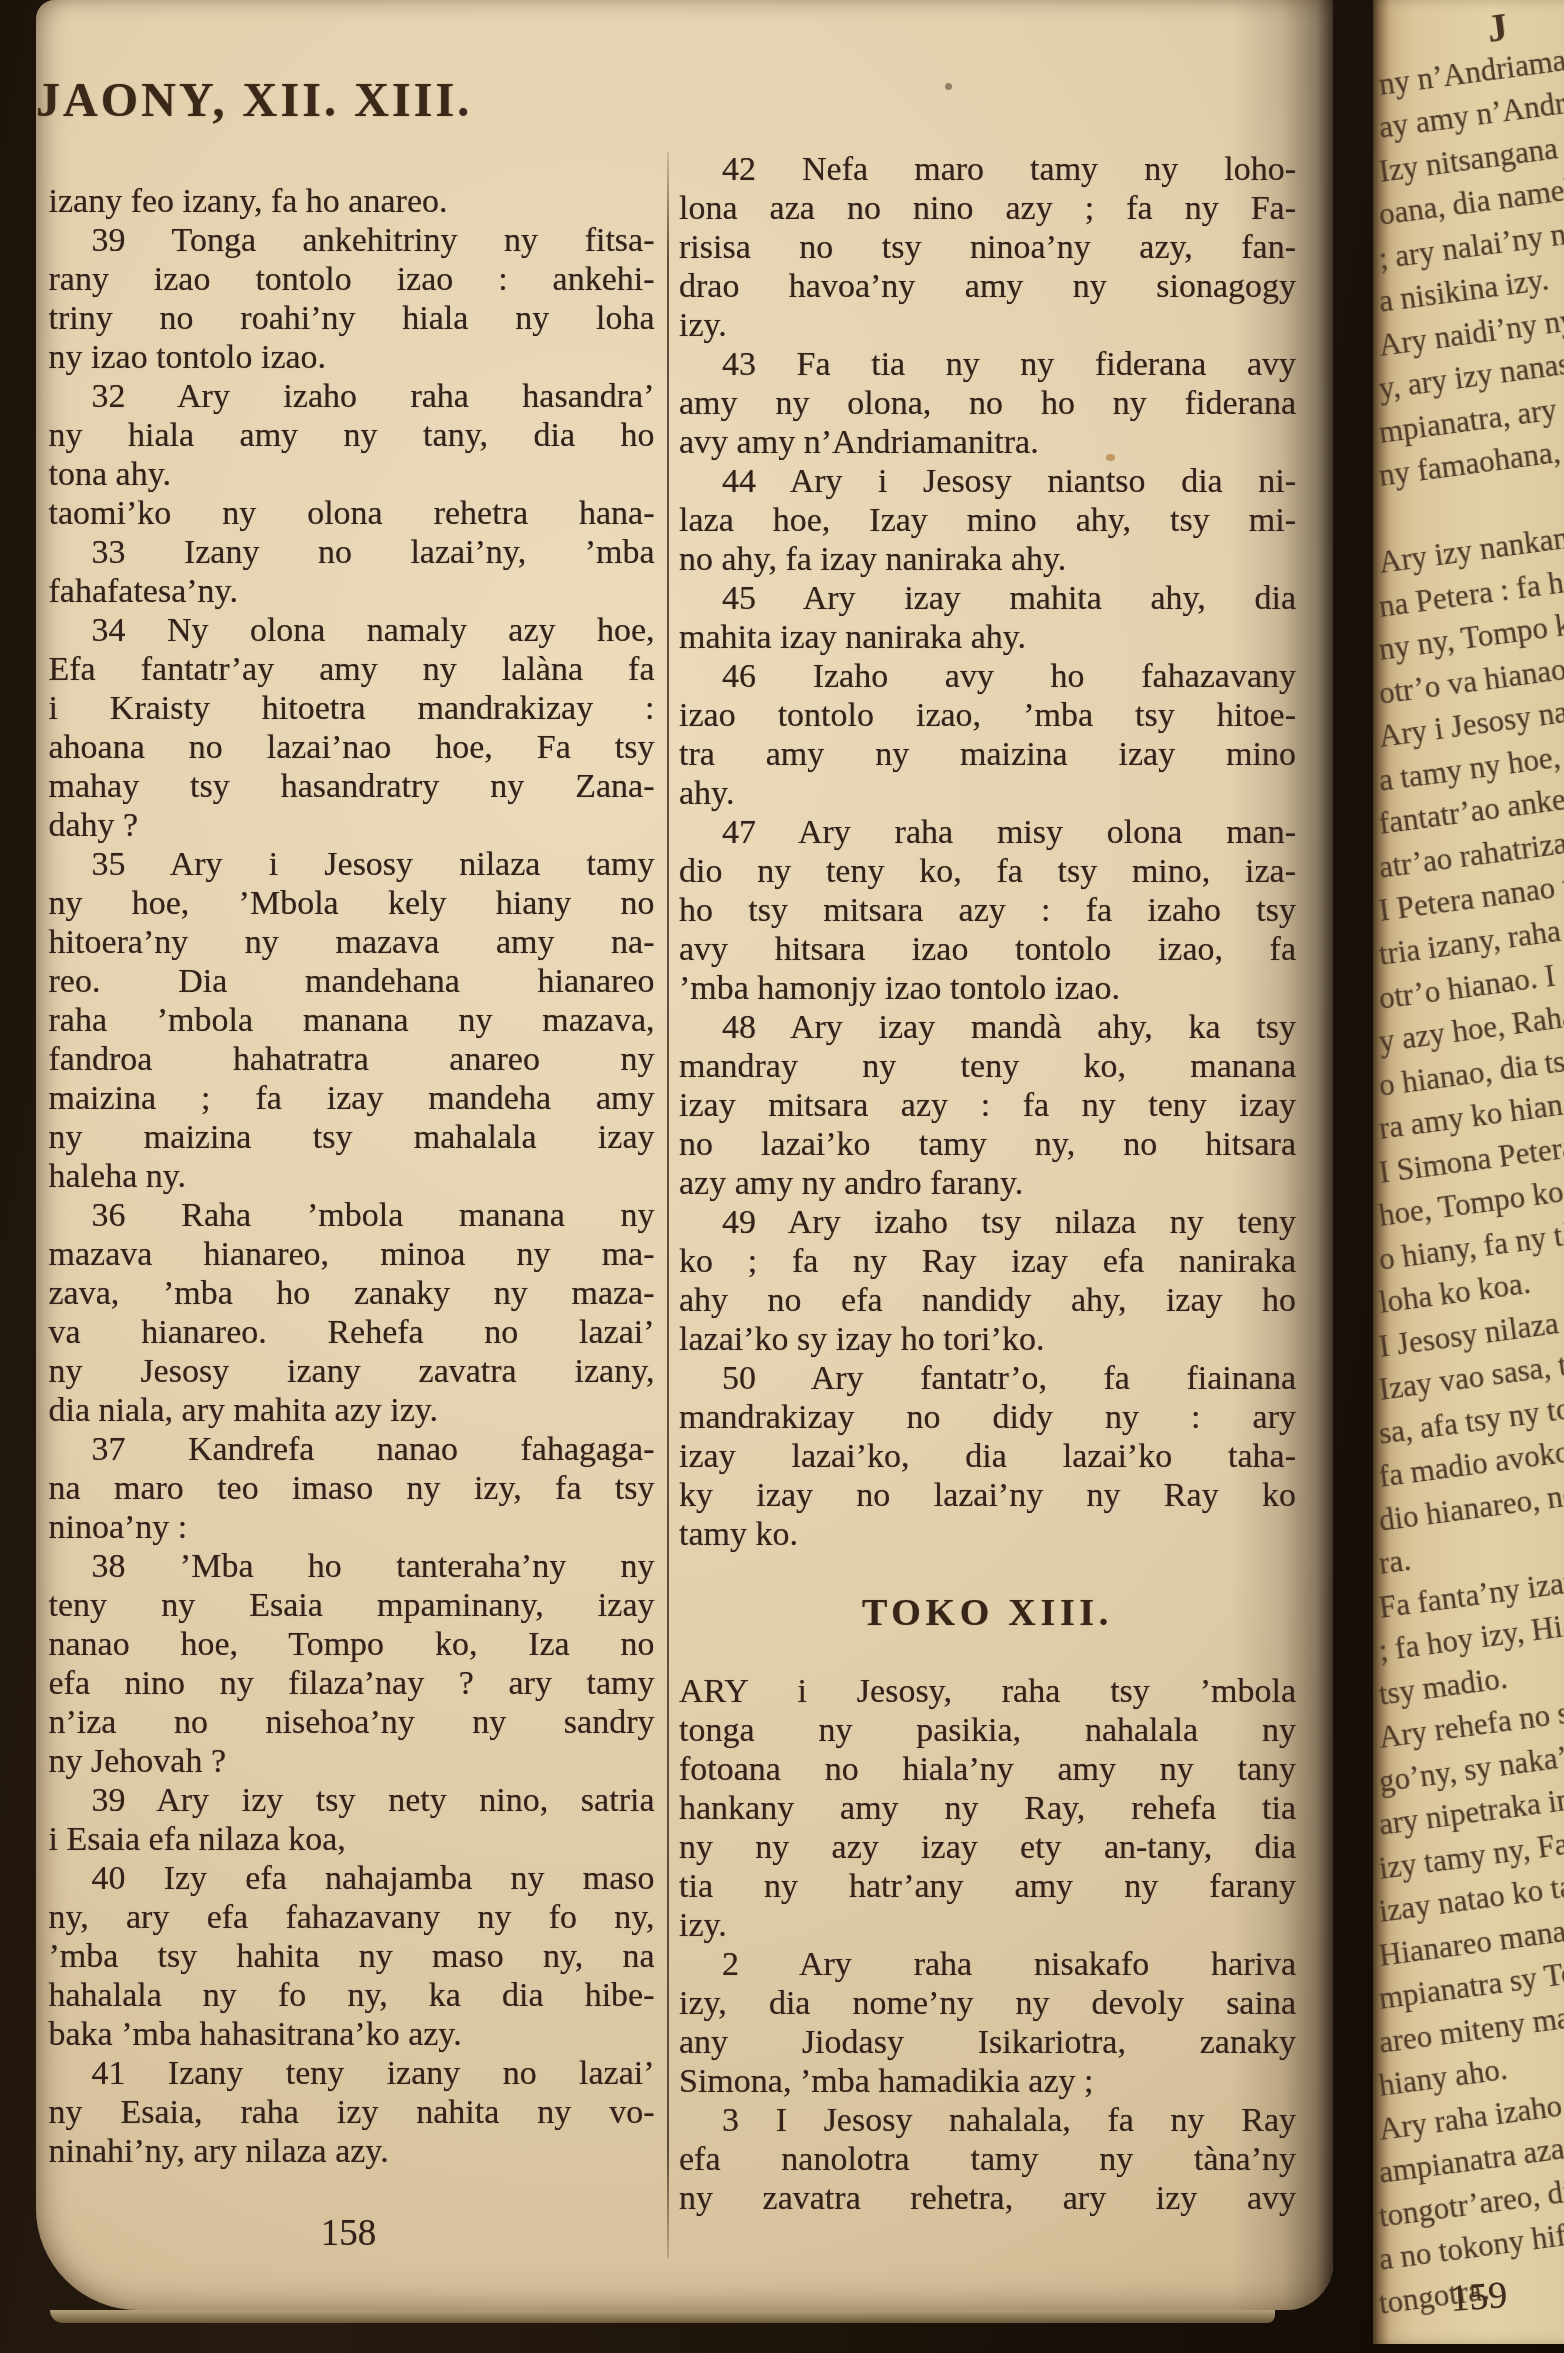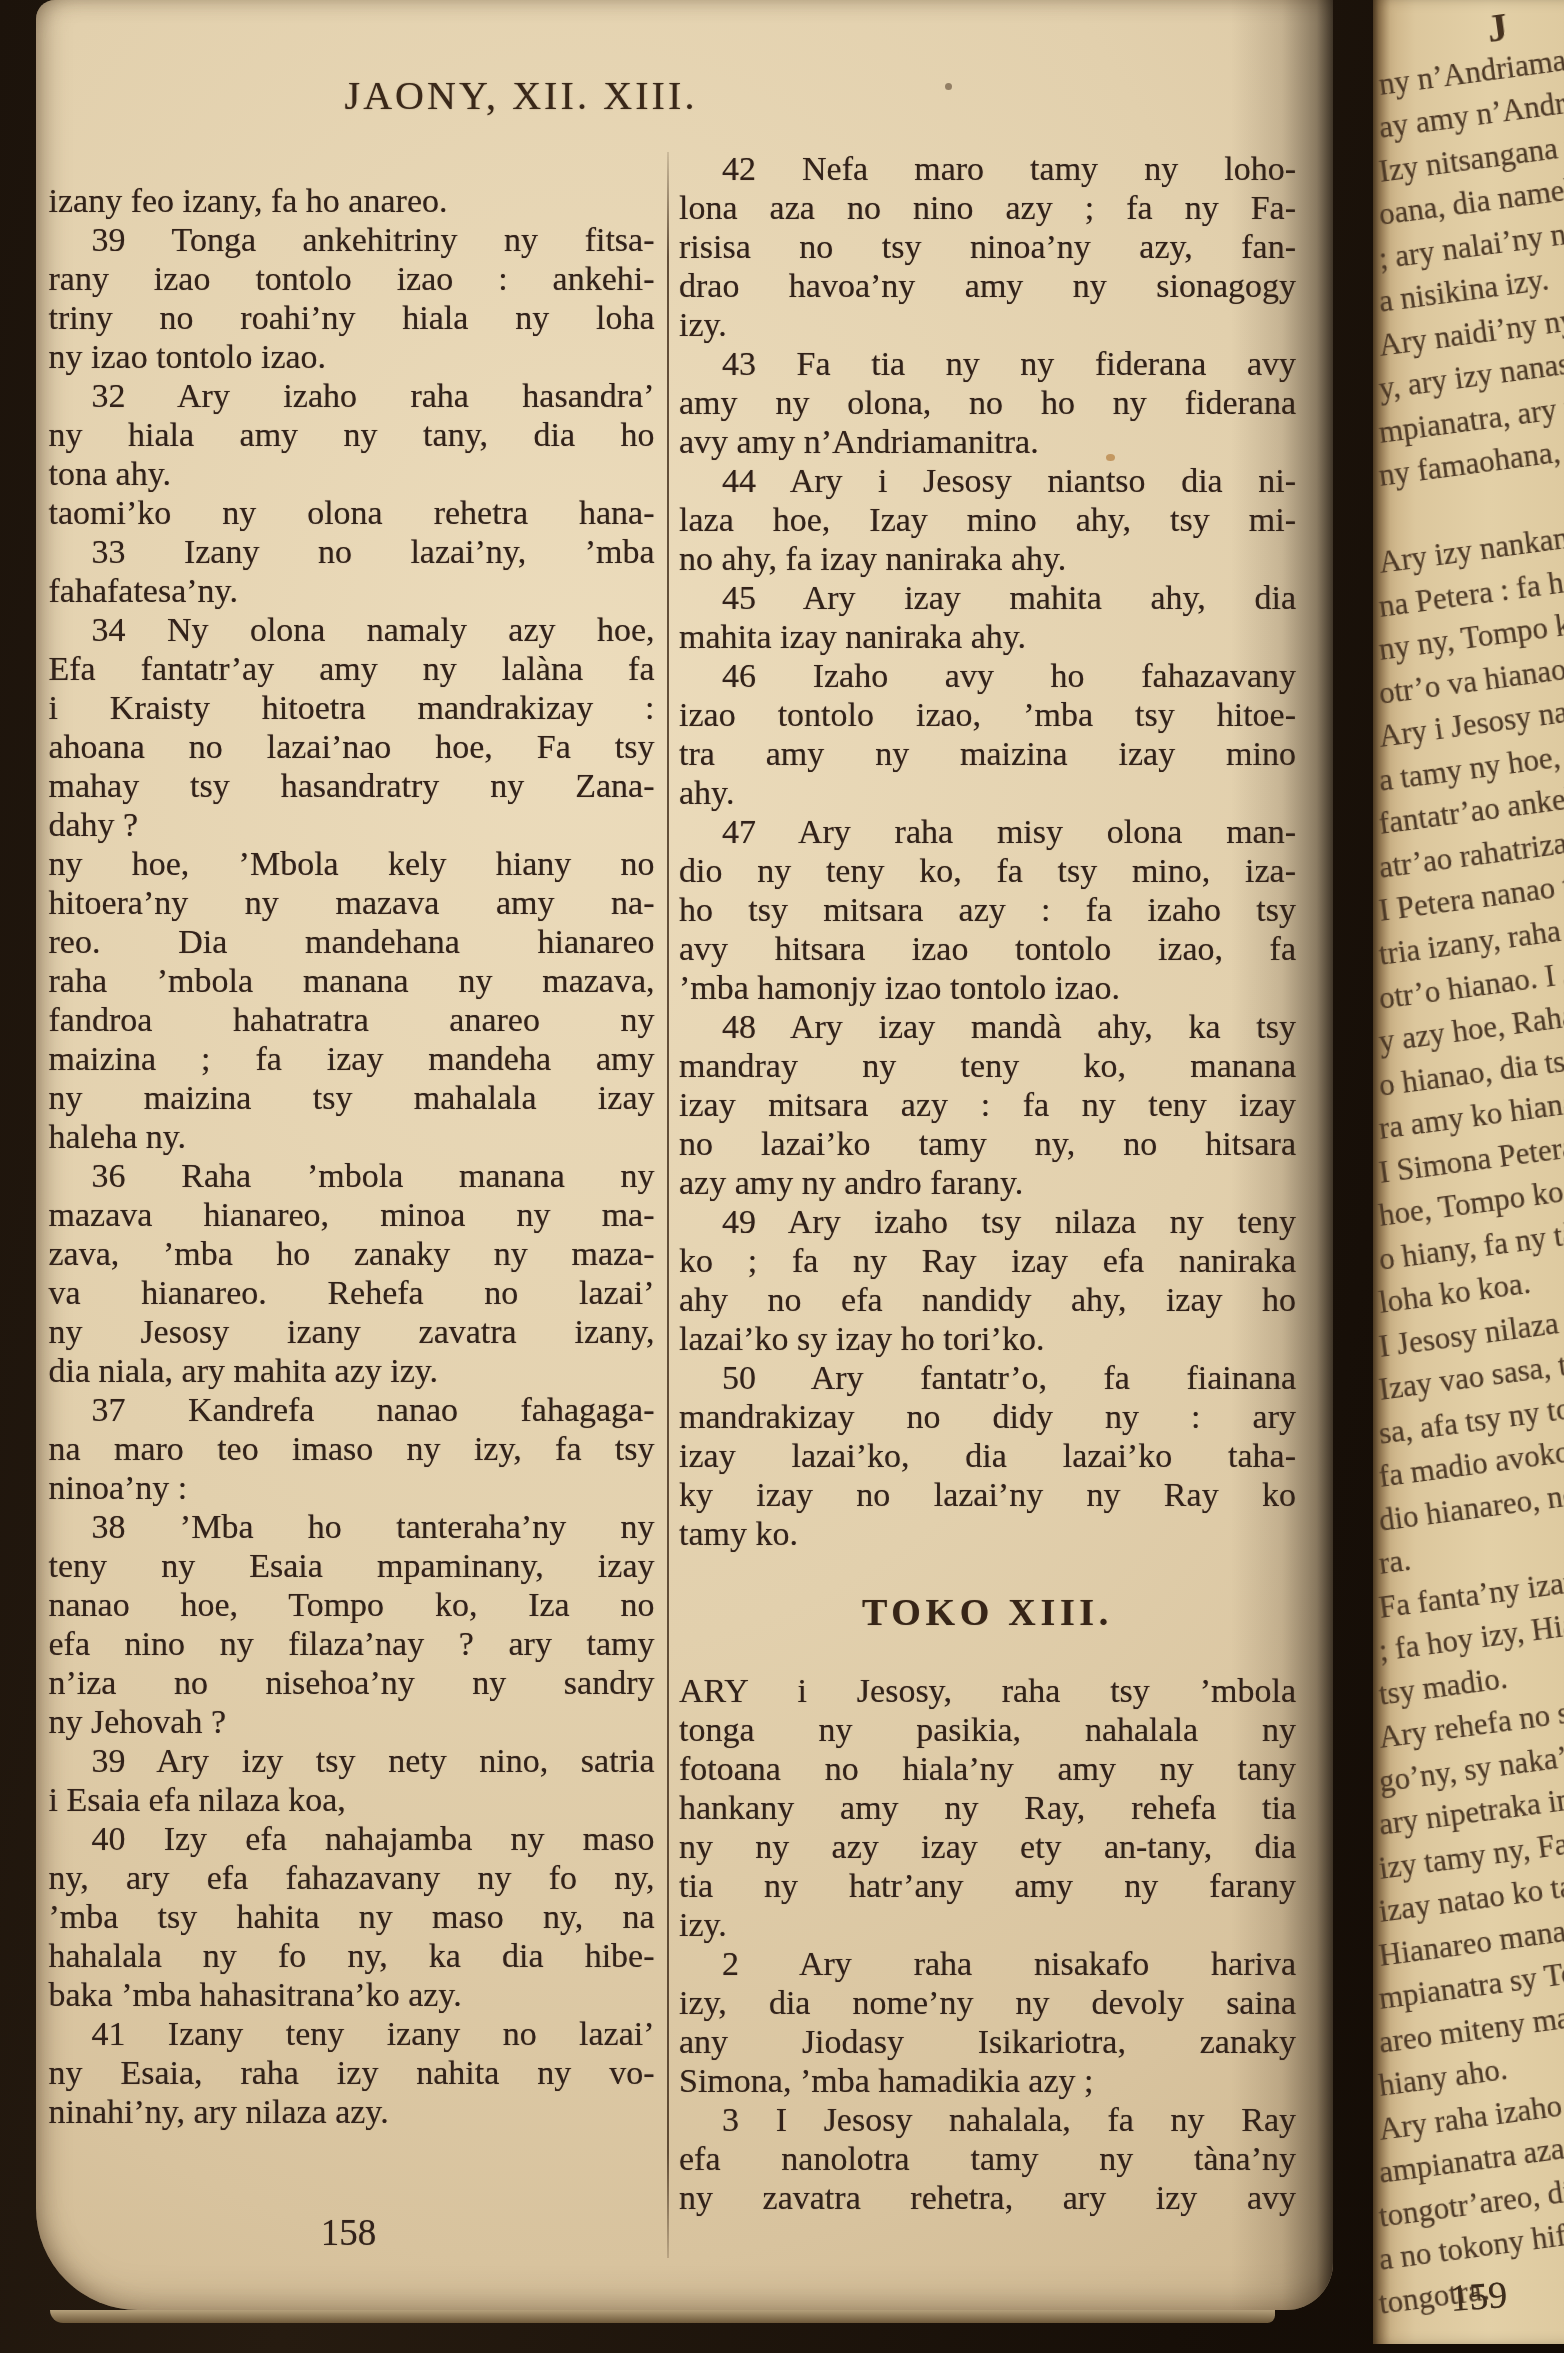--- a/index.html
+++ b/index.html
@@ -18,21 +18,21 @@
                inset 0 14px 23.5px -17px rgba(70,48,26,.35);
   }
   .main-page::after{ 
     content:'';position:absolute;top:0;right:0;width:102px;height:100%;
     background:linear-gradient(to right, rgba(56,38,20,0) 0%, rgba(56,38,20,.16) 50%,
                rgba(36,24,12,.45) 84%, rgba(22,14,7,.78) 100%);
     pointer-events:none;border-radius:0 0 47px 0;
   }
   .running-header{
     position:absolute;left:0;top:72px;width:970px;
-    text-align:center;font-size:40px;font-weight:400;letter-spacing:3.1px;
+    text-align:left;font-size:48px;font-weight:700;letter-spacing:3.1px;
     color:#3a2819;text-shadow:0 0 1.2px rgba(58,40,25,.6);
   }
   .column{position:absolute;top:149px;font-size:34px;line-height:39px;color:#32221a;
     text-shadow:0 0 0.9px rgba(50,34,22,.5);}
   .col-left{left:12.5px;width:606px;margin-top:32px;}
   .col-right{left:643px;width:617px;}
   .line{height:39px;text-align:justify;text-align-last:justify;}
   .line.vend{text-align-last:left;}
   .line.vstart{text-indent:43px;}
   .chap-heading{
@@ -96,20 +96,21 @@
         <div class="line vend">tona ahy.</div>
         <div class="line">taomi’ko ny olona rehetra hana-</div>
         <div class="line vstart">33 Izany no lazai’ny, ’mba</div>
         <div class="line vend">fahafatesa’ny.</div>
         <div class="line vstart">34 Ny olona namaly azy hoe,</div>
         <div class="line">Efa fantatr’ay amy ny lalàna fa</div>
         <div class="line">i Kraisty hitoetra mandrakizay :</div>
         <div class="line">ahoana no lazai’nao hoe, Fa tsy</div>
         <div class="line">mahay tsy hasandratry ny Zana-</div>
         <div class="line vend">dahy ?</div>
+        <div class="line vstart">35 Ary i Jesosy nilaza tamy</div>
         <div class="line">ny hoe, ’Mbola kely hiany no</div>
         <div class="line">hitoera’ny ny mazava amy na-</div>
         <div class="line">reo.  Dia mandehana hianareo</div>
         <div class="line">raha ’mbola manana ny mazava,</div>
         <div class="line">fandroa hahatratra anareo ny</div>
         <div class="line">maizina ; fa izay mandeha amy</div>
         <div class="line">ny maizina tsy mahalala izay</div>
         <div class="line vend">haleha ny.</div>
         <div class="line vstart">36 Raha ’mbola manana ny</div>
         <div class="line">mazava hianareo, minoa ny ma-</div>

